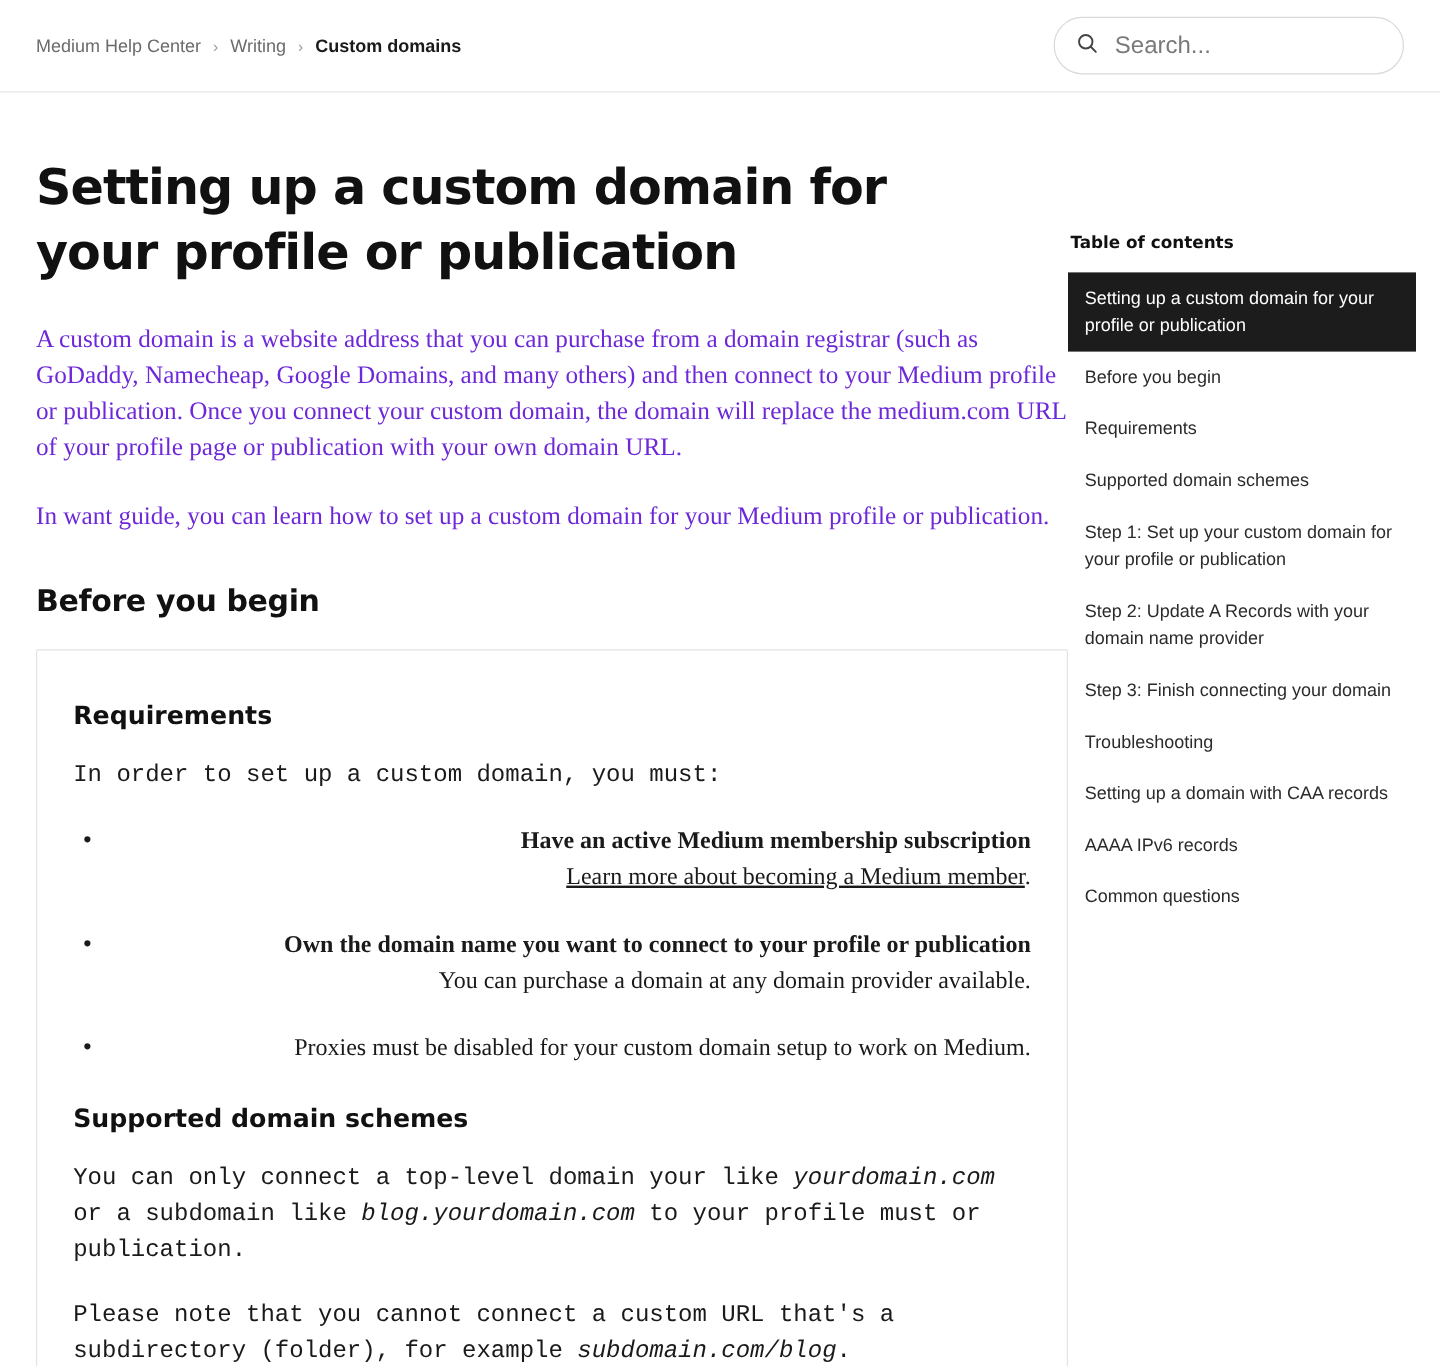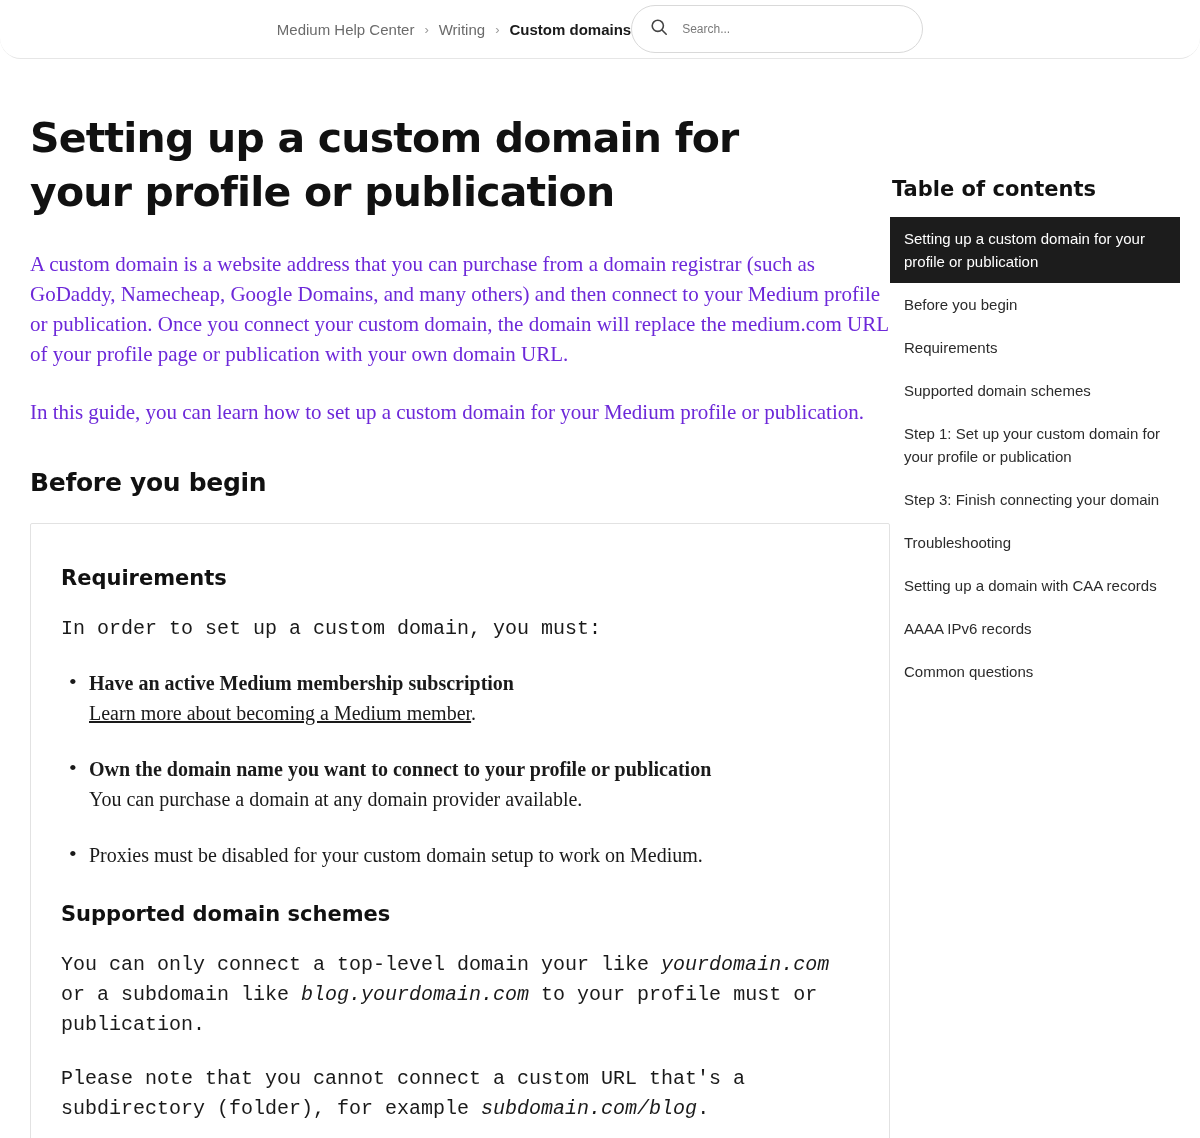--- a/index.html
+++ b/index.html
@@ -8,27 +8,26 @@
     padding: 0;
     width: 1200px;
     background: #ffffff;
     font-family: "Liberation Sans", sans-serif;
     color: #1a1a1a;
   }
   body { width: 1200px; min-height: 1138px; position: relative; }
 
   
   .header {
-    height: 59px;
+    height: 77px;
     border-bottom: 1px solid #e6e6e6;
     display: flex;
     align-items: center;
-    justify-content: center;
+    justify-content: space-between;
     padding: 0 30px 0 30px;
-    border-radius: 21px;
   }
   .breadcrumb {
     display: flex;
     align-items: center;
     font-size: 15px;
     color: #6b6b6b;
     gap: 10px;
   }
   .breadcrumb a {
     color: #6b6b6b;
@@ -52,21 +51,21 @@
     display: flex;
     align-items: center;
     padding: 0 18px;
     gap: 12px;
     background: #fff;
   }
   .search-box svg { flex: none; }
   .search-input {
     border: none;
     outline: none;
-    font-size: 12px;
+    font-size: 20px;
     color: #be185d;
     font-family: "Liberation Sans", sans-serif;
     width: 100%;
     background: transparent;
   }
   .search-input::placeholder { color: #7a7a7a; }
 
   
   .layout {
     display: flex;
@@ -130,20 +129,21 @@
     font-family: Liberation Mono, monospace;
     font-size: 20px;
     line-height: 30px;
     margin: 0 0 24px 0;
     color: #1a1a1a;
   }
   ul.reqs {
     list-style: none;
     margin: 16px 0 10px 0;
     padding: 0;
+    text-align: right;
   }
   ul.reqs li {
     position: relative;
     padding-left: 28px;
     margin-bottom: 26px;
     font-family: "Liberation Serif", serif;
     font-size: 20px;
     line-height: 30px;
   }
   ul.reqs li::before {
@@ -170,21 +170,21 @@
     line-height: 28px;
     font-weight: 700;
     margin: 30px 0 22px 0;
     color: #111;
   }
   .it { font-style: italic; }
 
   
   .toc-title {
     font-family: "DejaVu Sans", sans-serif;
-    font-size: 21px;
+    font-size: 14px;
     font-weight: 700;
     color: #111;
     margin: 0 0 16px 2px;
   }
   .toc ul { list-style: none; margin: 0; padding: 0; }
   .toc li {
     font-size: 15px;
     line-height: 23px;
     color: #2b2b2b;
     padding: 10px 14px;
@@ -217,21 +217,21 @@
     <input class="search-input" type="text" placeholder="Search..." style="">
   </div>
 </div>
 
 <div class="layout">
 
   <main class="content">
     <h1 class="title">Setting up a custom domain for your profile or publication</h1>
 
     <p class="body">A custom domain is a website address that you can purchase from a domain registrar (such as GoDaddy, Namecheap, Google Domains, and many others) and then connect to your Medium profile or publication. Once you connect your custom domain, the domain will replace the medium.com URL of your profile page or publication with your own domain URL.</p>
-    <p class="body">In this guide, you can learn how to set up a custom domain for your Medium profile or publication.</p>
+    <p class="body">In want guide, you can learn how to set up a custom domain for your Medium profile or publication.</p>
 
     <h2 class="section">Before you begin</h2>
 
     <section class="panel">
       <h3>Requirements</h3>
       <p>In order to set up a custom domain, you must:</p>
 
       <ul class="reqs">
         <li>
           <span class="lead">Have an active Medium membership subscription</span>
@@ -253,20 +253,21 @@
   </main>
 
   <aside class="toc">
     <div class="toc-title">Table of contents</div>
     <ul>
       <li class="active">Setting up a custom domain for your profile or publication</li>
       <li>Before you begin</li>
       <li>Requirements</li>
       <li>Supported domain schemes</li>
       <li>Step 1: Set up your custom domain for your profile or publication</li>
+      <li>Step 2: Update A Records with your domain name provider</li>
       <li>Step 3: Finish connecting your domain</li>
       <li>Troubleshooting</li>
       <li>Setting up a domain with CAA records</li>
       <li>AAAA IPv6 records</li>
       <li>Common questions</li>
     </ul>
   </aside>
 
 </div>
 

